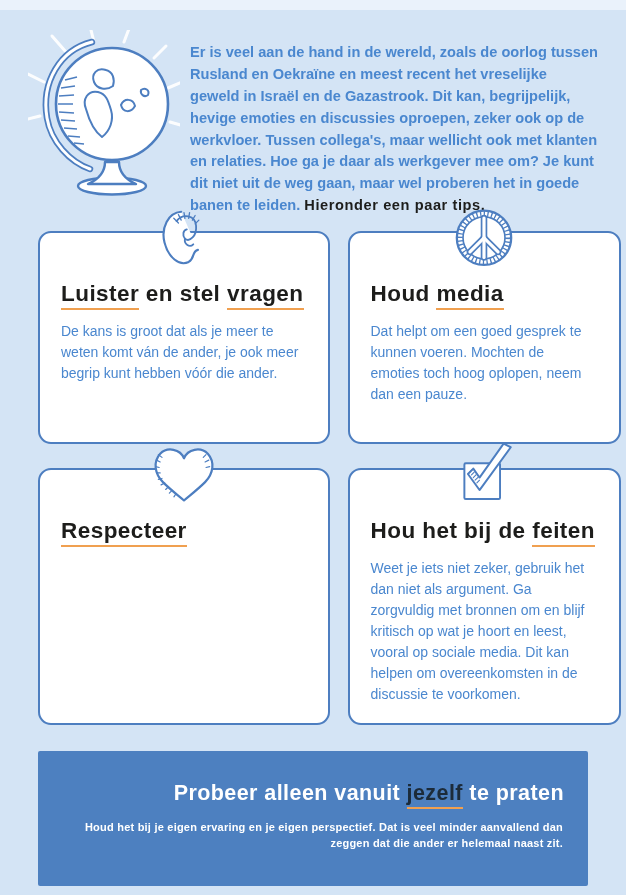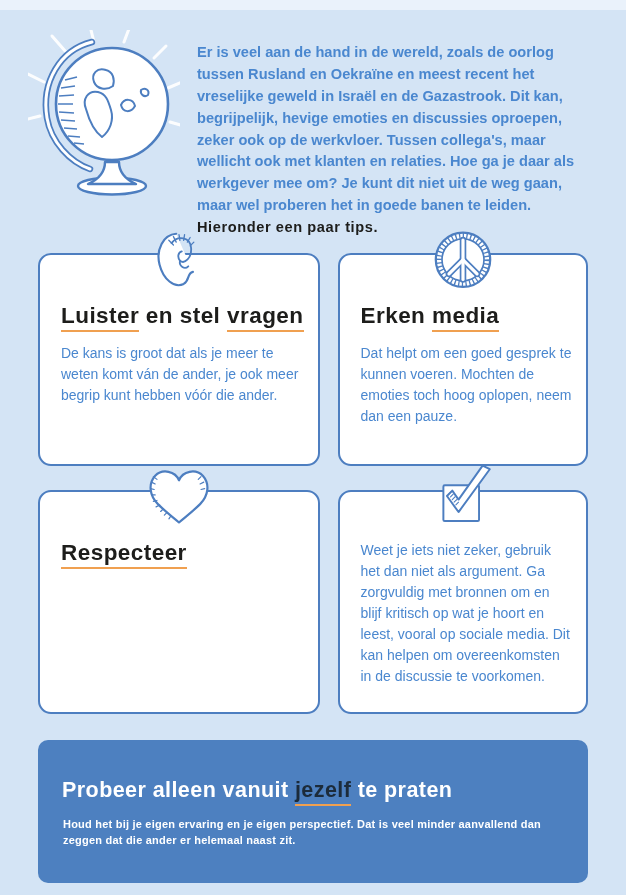--- a/index.html
+++ b/index.html
@@ -17,21 +17,21 @@
   body{
     height:895px;
     background:linear-gradient(var(--bg-top) 0 10px, var(--bg) 10px);
     font-family:"Liberation Sans", sans-serif;
     overflow:hidden;
   }
   
   .intro{
     display:flex;
     padding:30px 28px 0 28px;
-    gap:17px;
+    gap:10px;
   }
   .globe-wrap{flex:0 0 152px;line-height:0;}
   .intro-text{
     margin-top:12px;
     width:418px;
     font-size:14.6px;
     line-height:1.5;
     font-weight:bold;
     color:var(--blue-text);
   }
@@ -42,21 +42,21 @@
     display:grid;
     grid-template-columns:1fr 1fr;
     gap:24px 18px;
   }
   .card{
     position:relative;
     background:#fff;
     border:2px solid var(--stroke);
     border-radius:13px;
     min-height:213px;
-    padding:48px 14px 18px 21px;
+    padding:48px 24px 18px 21px;
   }
   .card:nth-child(n+3){min-height:224px;}
   .icon-wrap{
     position:absolute;
     top:0;left:50%;
     transform:translate(-50%,-42%);
     line-height:0;
   }
   .card-title{
     font-size:22.5px;
@@ -73,23 +73,23 @@
   .card-body{
     font-size:14px;
     font-weight:normal;
     line-height:1.5;
     color:var(--blue-text);
   }
   
   .banner{
     margin:26px 38px 0 38px;
     background:var(--banner);
-    border-radius:10px;
-    padding:38px 24px 34px 24px;
-    text-align:left;
+    border-radius:2px;
+    padding:30px 24px 34px 24px;
+    text-align:right;
   }
   .banner-title{
     font-size:21.5px;
     font-weight:bold;
     letter-spacing:.02em;
     color:#fff;
   }
   .banner-title .u{color:var(--ink-navy);}
   .banner-body{
     margin:13px auto 0 auto;
@@ -181,21 +181,21 @@
         <g>
           <path class="s" d="M32,11 L32,53" stroke-width="7"></path>
           <path class="s" d="M32,32 L17,47" stroke-width="7"></path>
           <path class="s" d="M32,32 L47,47" stroke-width="7"></path>
           <path d="M32,11 L32,53" stroke="#fff" stroke-width="3.4" stroke-linecap="round" fill="none"></path>
           <path d="M32,32 L17,47" stroke="#fff" stroke-width="3.4" stroke-linecap="round" fill="none"></path>
           <path d="M32,32 L47,47" stroke="#fff" stroke-width="3.4" stroke-linecap="round" fill="none"></path>
         </g>
       </svg>
     </div>
-    <h2 class="card-title"><span>Erken </span><span class="u">media</span></h2>
+    <h2 class="card-title"><span>Houd </span><span class="u">media</span></h2>
     <p class="card-body">Dat helpt om een goed gesprek te kunnen voeren. Mochten de emoties toch hoog oplopen, neem dan een pauze.</p>
   </section>
 
   <section class="card">
     <div class="icon-wrap">
       <svg width="66" height="60" viewBox="0 0 72 64">
         <path class="s f" d="M36,14 C32,4 18,1 10,9 C2,18 4,31 13,40 C21,48 29,54 36,60 C43,54 51,48 59,40 C68,31 70,18 62,9 C54,1 40,4 36,14 Z" stroke-width="2.4"></path>
         <g stroke="#4d7ec0" stroke-width="1.3" stroke-linecap="round">
           <line x1="12" y1="13" x2="8" y2="10"></line>
           <line x1="10" y1="18" x2="6" y2="16"></line>
@@ -222,20 +222,21 @@
         <path class="s f" d="M20,40 L33,58 L68,10 L60,6 L33,44 L26,34 Z" stroke-width="2.2"></path>
         <g stroke="#4d7ec0" stroke-width="1.2" stroke-linecap="round">
           <line x1="22" y1="38" x2="25" y2="35"></line>
           <line x1="24" y1="41" x2="27" y2="38"></line>
           <line x1="26" y1="44" x2="29" y2="41"></line>
           <line x1="28" y1="47" x2="31" y2="44"></line>
           <line x1="30" y1="50" x2="33" y2="47"></line>
         </g>
       </svg>
     </div>
+    <h2 class="card-title"><span>Hou het bij de </span><span class="u">feiten</span></h2>
     <p class="card-body">Weet je iets niet zeker, gebruik het dan niet als argument. Ga zorgvuldig met bronnen om en blijf kritisch op wat je hoort en leest, vooral op sociale media. Dit kan helpen om overeenkomsten in de discussie te voorkomen.</p>
   </section>
 
 </main>
 
 <footer class="banner">
   <h2 class="banner-title"><span>Probeer alleen vanuit </span><span class="u">jezelf</span><span> te praten</span></h2>
   <p class="banner-body">Houd het bij je eigen ervaring en je eigen perspectief. Dat is veel minder aanvallend dan zeggen dat die ander er helemaal naast zit.</p>
 </footer>
 

